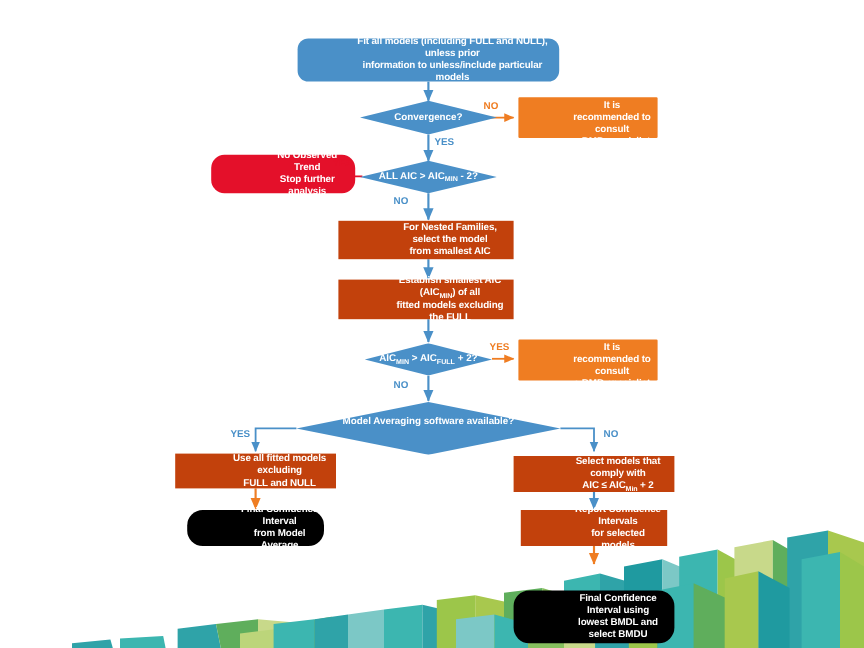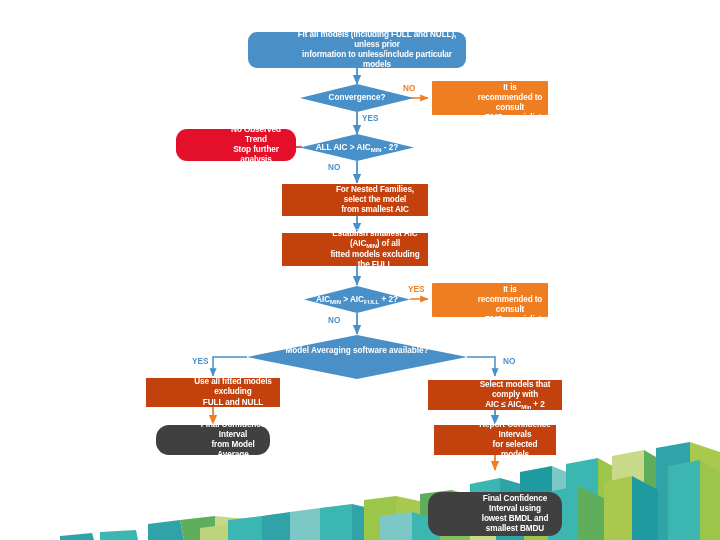--- a/index.html
+++ b/index.html
@@ -70,21 +70,21 @@
     font-size: 8.2px;
   }
   
   .alert {
     background: #ef7d22;
     border-radius: 1px;
     font-size: 8.2px;
   }
   
   .result {
-    background: #404040;
+    background: #000000;
     border-radius: 13px;
     font-size: 8.2px;
   }
   
   .stop {
     background: #e4102a;
     border-radius: 11px;
     font-size: 8.2px;
   }
 
@@ -337,18 +337,18 @@
     <div class="node proc" style="left:434px; top:425px; width:122px; height:30px;">
       <span class="txt">
         <span>Report Confidence Intervals</span><br>
         <span>for selected models</span>
       </span>
     </div>
 
     <div class="node result" style="left:428px; top:492px; width:134px; height:44px;">
       <span class="txt">
         <span>Final Confidence Interval using</span><br>
-        <span>lowest BMDL and smallest BMDU</span>
+        <span>lowest BMDL and select BMDU</span>
       </span>
     </div>
 
   </div>
 </div>
 
 </body></html>

